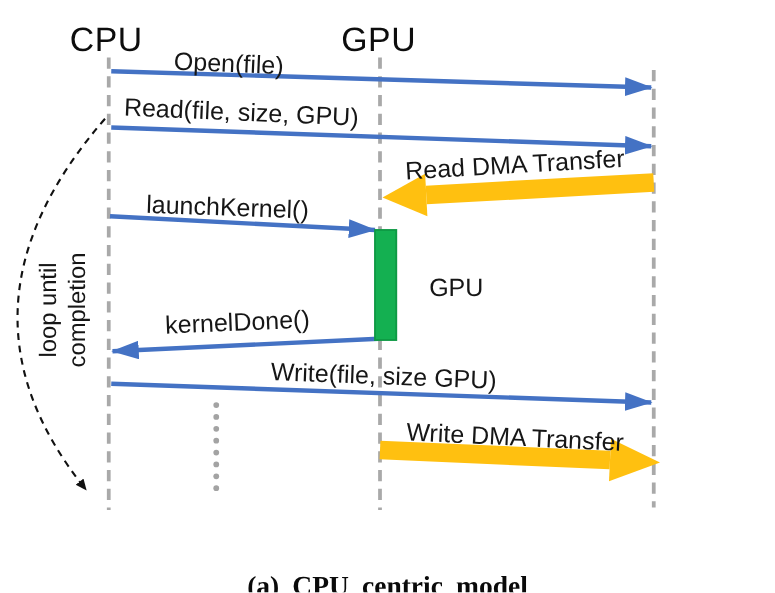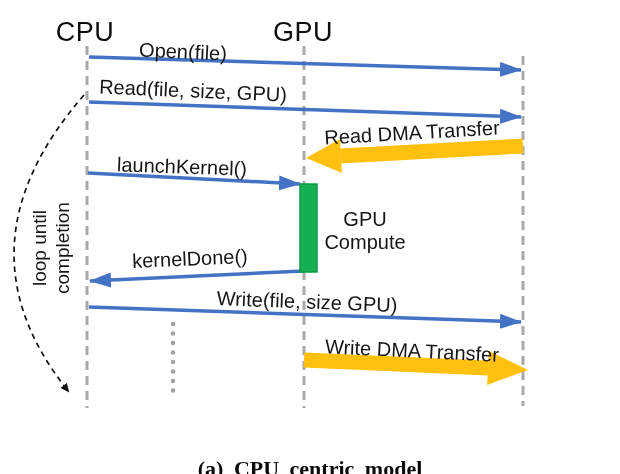--- a/index.html
+++ b/index.html
@@ -115,21 +115,20 @@
   <div class="msg-label" style="left:183px; top:52px; transform: translate(-50%,-50%) rotate(2.5deg);">Open(file)</div>
   <div class="msg-label" style="left:193px; top:91px; transform: translate(-50%,-50%) rotate(2.5deg);">Read(file, size, GPU)</div>
   <div class="msg-label" style="left:412px; top:133px; transform: translate(-50%,-50%) rotate(-3.3deg);">Read DMA Transfer</div>
   <div class="msg-label" style="left:182px; top:167px; transform: translate(-50%,-50%) rotate(2deg);">launchKernel()</div>
   <div class="msg-label" style="left:190px; top:259px; transform: translate(-50%,-50%) rotate(-2.4deg);">kernelDone()</div>
   <div class="msg-label" style="left:307px; top:302px; transform: translate(-50%,-50%) rotate(2.2deg);">Write(file, size GPU)</div>
   <div class="msg-label" style="left:412px; top:351px; transform: translate(-50%,-50%) rotate(2.8deg);">Write DMA Transfer</div>
 
   <div class="note-label" style="left:365px; top:231px; transform: translate(-50%,-50%); font-size:20px;">
     <div>GPU</div>
-    <div>Compute</div>
   </div>
 
   <div class="note-label" style="left:51px; top:248px; transform: translate(-50%,-50%) rotate(-90deg);">
     <div>loop until</div>
     <div>completion</div>
   </div>
 
   <div class="caption">(a) CPU centric model</div>
 
 </div>

